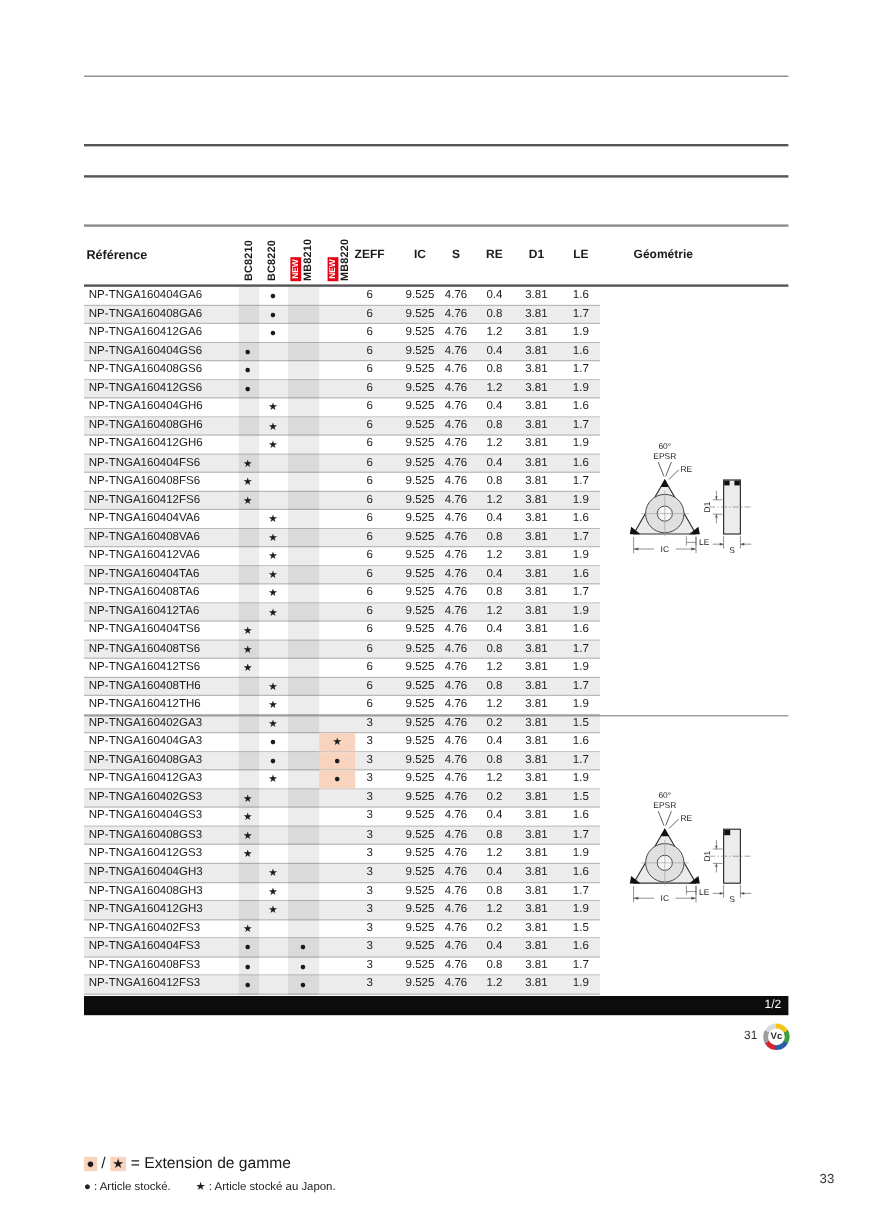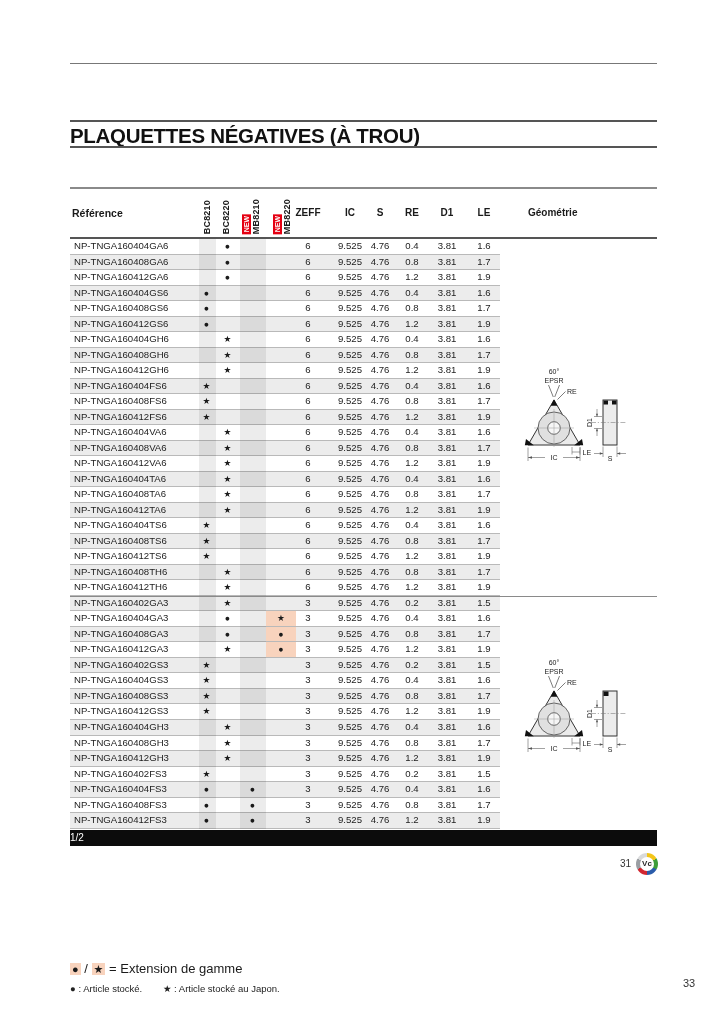--- a/index.html
+++ b/index.html
@@ -35,21 +35,21 @@
   .c-g4{left:196px;width:30px;}
   .c-g4.hl{background:#f8d3bd;}
   .num{width:40px;text-align:center;}
   .c-zeff{left:218px}.c-ic{left:260px}.c-s{left:290px}.c-re{left:322px}.c-d1{left:357px}.c-le{left:394px}
   .band{position:absolute;top:0;height:590px;background:rgba(0,0,0,0.075);pointer-events:none;}
   .band1{left:129px;width:17px;}
   .band2{left:170px;width:26px;}
   .section-line{position:absolute;left:70px;top:596px;width:587px;height:1px;background:#8a8a8a;}
   
   .pagebar{position:absolute;left:70px;top:830px;width:587px;height:16px;background:#0c0c0c;
-           color:#fff;font-size:10px;line-height:16px;padding-right:6px;box-sizing:border-box;}
+           color:#fff;font-size:10px;line-height:16px;text-align:right;padding-right:6px;box-sizing:border-box;}
   .docnum{position:absolute;left:620px;top:858px;font-size:10px;color:#333;}
   .logo{position:absolute;left:636px;top:853px;width:22px;height:22px;border-radius:50%;
         background:conic-gradient(from -60deg,#d9dadb 0 16.6%,#f3c518 16.6% 33.3%,#3e9d3a 33.3% 50%,
         #2a5caa 50% 66.6%,#d22630 66.6% 83.3%,#9a9ea3 83.3% 100%);}
   .logo-inner{position:absolute;left:4px;top:4px;width:14px;height:14px;border-radius:50%;background:#fff;
               font-size:8px;font-weight:bold;line-height:14px;text-align:center;color:#2a2a2a;}
   
   .geo{position:absolute;width:140px;height:118px;}
   .geo .t{font-size:7px;fill:#222;font-family:"Liberation Sans",sans-serif;}
   
@@ -60,21 +60,20 @@
   .pageno{position:absolute;left:683px;top:977px;font-size:11px;color:#333;}
 </style>
 </head>
 <body>
 
 <div class="page">
 
 
   <div class="rule" style="top:63px;height:1px;"></div>
   <div class="rule" style="top:120px;height:2px;background:#555;"></div>
-  <div class="page-subtitle">PLAQUETTES NÉGATIVES (À TROU)</div>
   <div class="rule" style="top:146px;height:2px;background:#555;"></div>
 
   <div class="thead">
     <span class="h-ref">Référence</span>
     <span class="vtext" style="left:133px;">BC8210</span>
     <span class="vtext" style="left:152px;">BC8220</span>
     <span class="vnew" style="left:172px;background:#e50012;">NEW</span>
     <span class="vtext" style="left:182px;">MB8210</span>
     <span class="vnew" style="left:203px;background:#e50012;">NEW</span>
     <span class="vtext" style="left:213px;">MB8220</span>

